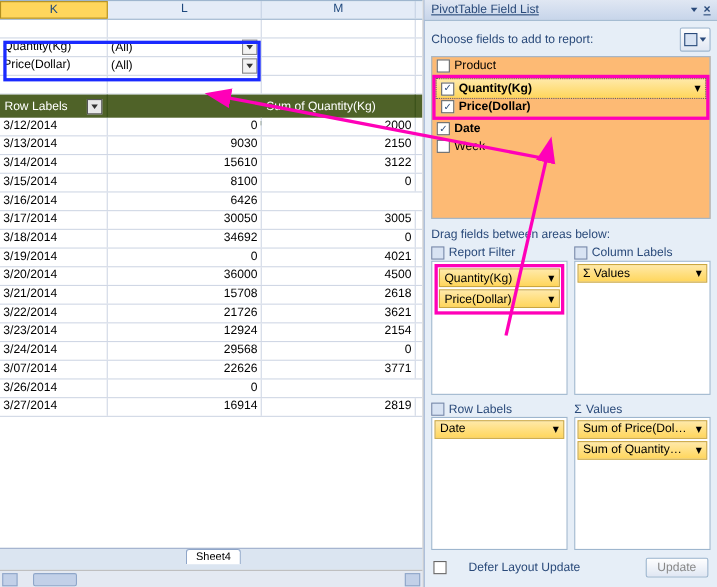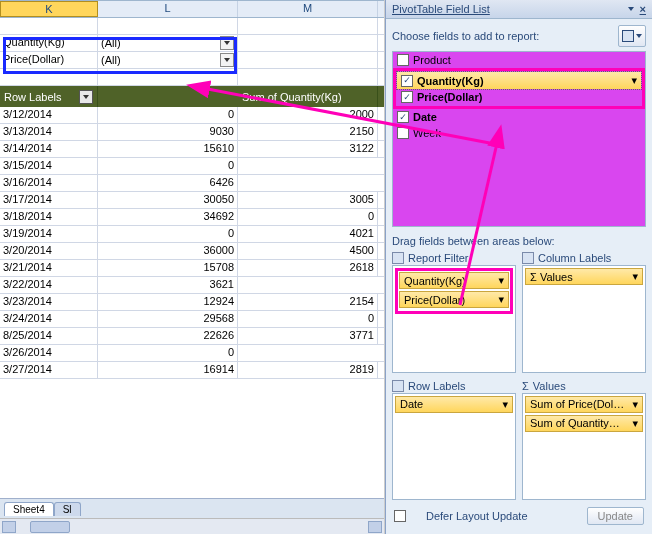--- a/index.html
+++ b/index.html
@@ -22,40 +22,40 @@
   .dd { display:inline-block; width:14px; height:14px; background:#f3f3f3; border:1px solid #888; position:relative; vertical-align:middle; }
   .dd::after { content:""; position:absolute; left:3px; top:4px; border-left:3px solid transparent; border-right:3px solid transparent; border-top:4px solid #333; }
   .pivot-header { background:#4f6228; color:#fff; display:flex; height:21px; }
   .ph-cell { padding:2px 4px; border-right:1px solid #39501a; display:flex; align-items:center; justify-content:space-between; }
   .ph-k { width:98px; }
   .ph-l { width:140px;margin-top:24px; }
   .ph-m { width:140px; }
   .dd-white { width:14px; height:14px; background:#e8e8e8; border:1px solid #555; position:relative; }
   .dd-white::after { content:""; position:absolute; left:3px; top:4px; border-left:3px solid transparent; border-right:3px solid transparent; border-top:4px solid #333; }
   .data-row .ck { text-align:left; }
-  .tabs-strip { height:20px; background:#dbe5f1; border-top:1px solid #a0b0cc; display:flex; align-items:center; padding-left:4px; gap:0; }
+  .tabs-strip { height:20px; background:#dbe5f1; border-top:1px solid #a0b0cc; display:flex; align-items:center; padding-left:4px; gap:12px;flex-direction:column; }
   .tab { background:#fff; border:1px solid #8fa6c9; border-bottom:none; padding:1px 8px; border-top-left-radius:3px; border-top-right-radius:3px; font-size:10px; }
   .tab.inactive { background:#cdd9ec; }
   .scroll-h { height:16px; background:#e4e9f2; border-top:1px solid #bbb; position:relative; }
   .scroll-h .thumb { position:absolute; left:30px; top:2px; width:40px; height:12px; background:#c2d0e8; border:1px solid #8fa6c9; border-radius:2px; }
   .scroll-h .arrow { position:absolute; top:2px; width:14px; height:12px; background:#c2d0e8; border:1px solid #8fa6c9; }
   .scroll-h .arrow.l { left:2px; }
   .scroll-h .arrow.r { right:2px; }
   
   .panel { flex:1; background:#e6eef7; border-left:1px solid #8aa2c8; display:flex; flex-direction:column; }
   .panel-title { background:linear-gradient(#e0e7f3,#c7d5ea); border-bottom:1px solid #9eb6ce; padding:3px 6px; display:flex; align-items:center; justify-content:space-between; color:#2a4a7a; font-weight:400;text-decoration:underline; }
   .panel-title .right { display:flex; gap:6px; align-items:center; }
   .chevdown { width:0;height:0;border-left:3px solid transparent;border-right:3px solid transparent;border-top:4px solid #2a4a7a; }
   .close-x { font-family:Arial; font-weight:bold; color:#2a4a7a; }
   .panel-body { flex:1; padding:6px; display:flex; flex-direction:column; gap:4px; }
   .choose-label { color:#2a4a7a; }
   .choose-row { display:flex; gap:6px; align-items:center; }
   .tools-btn { width:28px; height:22px; background:linear-gradient(#fefefe,#e0e7f3); border:1px solid #9eb6ce; border-radius:2px; display:flex; align-items:center; justify-content:center; gap:2px; }
   .tool-icon { width:12px;height:12px; border:1px solid #2a4a7a; background:#d8e3f3; }
-  .field-list { background:#d946ef; border:1px solid #9eb6ce; height:176px; }
+  .field-list { background:#fdba74; border:1px solid #9eb6ce; height:148px; }
   .field-item { display:flex; align-items:center; padding:2px 4px; gap:4px; border-bottom:0; }
   .field-item.selected { background:linear-gradient(#ffe9a8,#ffd65c); }
   .field-item.hot { outline:1px dotted #666; }
   .cbx { width:12px; height:12px; border:1px solid #666; background:#fff; display:flex; align-items:center; justify-content:center; font-size:9px; color:#2a4a7a; line-height:9px; }
   .field-box2 { border:3px solid #ff00b8; padding:1px; }
   .field-caret { margin-left:auto; }
   .drag-label { color:#2a4a7a; margin-top:4px; }
   .areas { display:grid; grid-template-columns:1fr 1fr; gap:6px; flex:1; }
   .area { display:flex; flex-direction:column; }
   .area-title { display:flex; align-items:center; gap:4px; color:#2a4a7a; padding:1px 0; }
@@ -131,20 +131,21 @@
             <div class="cell cl">9030</div>
             <div class="cell cm">2150</div>
           </div>
           <div class="row data-row">
             <div class="cell ck">3/14/2014</div>
             <div class="cell cl">15610</div>
             <div class="cell cm">3122</div>
           </div>
           <div class="row data-row">
             <div class="cell ck">3/15/2014</div>
+            <div class="cell cl">8100</div>
             <div class="cell cm">0</div>
           </div>
           <div class="row data-row">
             <div class="cell ck">3/16/2014</div>
             <div class="cell cl">6426</div>
           </div>
           <div class="row data-row">
             <div class="cell ck">3/17/2014</div>
             <div class="cell cl">30050</div>
             <div class="cell cm">3005</div>
@@ -164,34 +165,35 @@
             <div class="cell cl">36000</div>
             <div class="cell cm">4500</div>
           </div>
           <div class="row data-row">
             <div class="cell ck">3/21/2014</div>
             <div class="cell cl">15708</div>
             <div class="cell cm">2618</div>
           </div>
           <div class="row data-row">
             <div class="cell ck">3/22/2014</div>
+            <div class="cell cl">21726</div>
             <div class="cell cm">3621</div>
           </div>
           <div class="row data-row">
             <div class="cell ck">3/23/2014</div>
             <div class="cell cl">12924</div>
             <div class="cell cm">2154</div>
           </div>
           <div class="row data-row">
             <div class="cell ck">3/24/2014</div>
             <div class="cell cl">29568</div>
             <div class="cell cm">0</div>
           </div>
           <div class="row data-row">
-            <div class="cell ck">8/25/2014</div>
+            <div class="cell ck">3/07/2014</div>
             <div class="cell cl">22626</div>
             <div class="cell cm">3771</div>
           </div>
           <div class="row data-row">
             <div class="cell ck">3/26/2014</div>
             <div class="cell cl">0</div>
           </div>
           <div class="row data-row">
             <div class="cell ck">3/27/2014</div>
             <div class="cell cl">16914</div>

